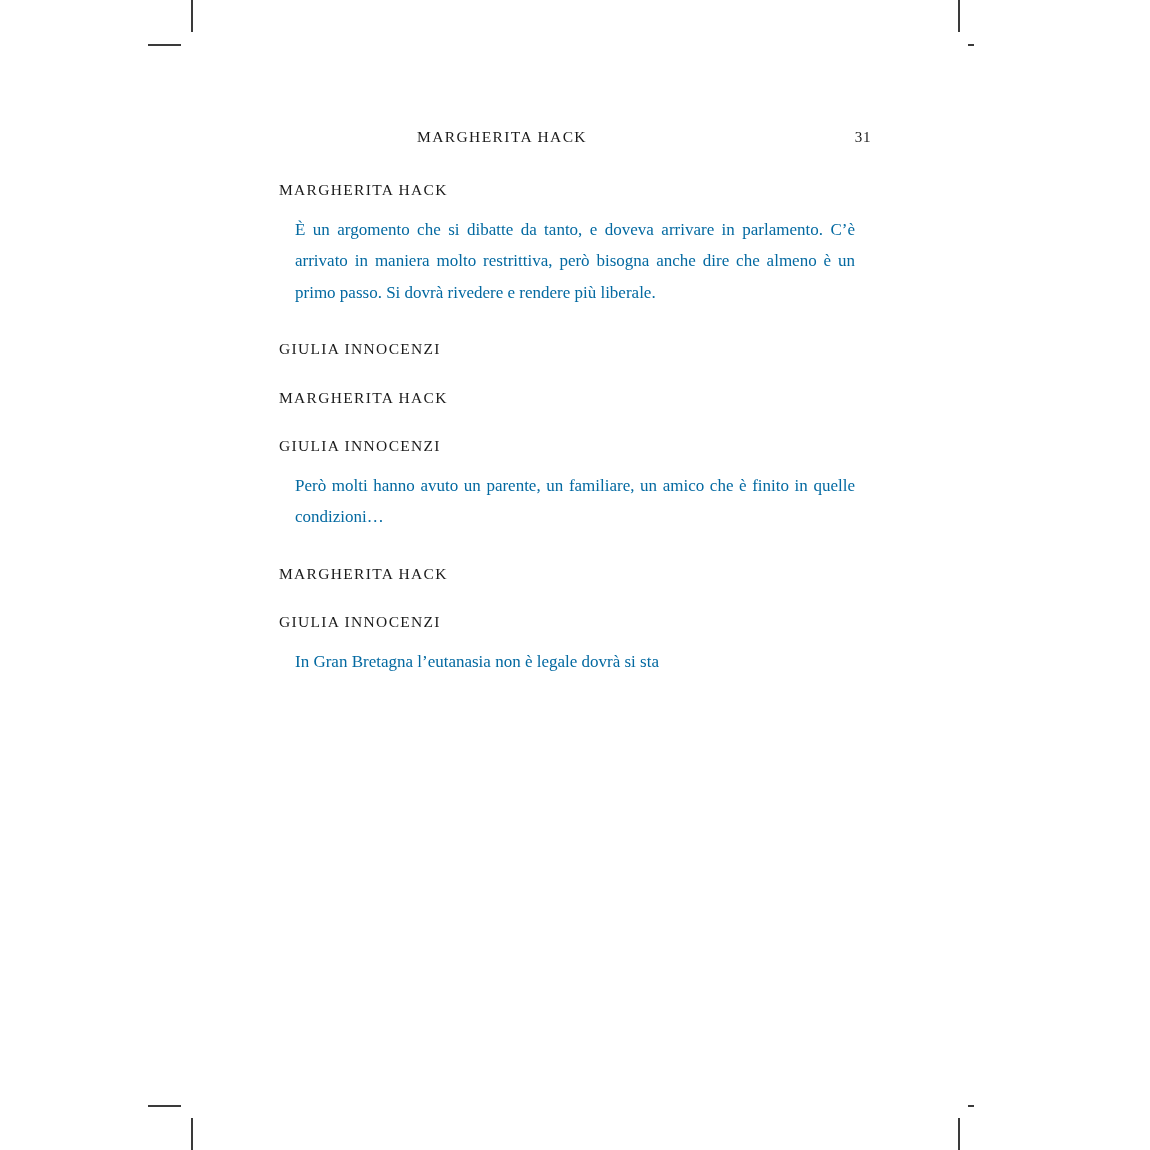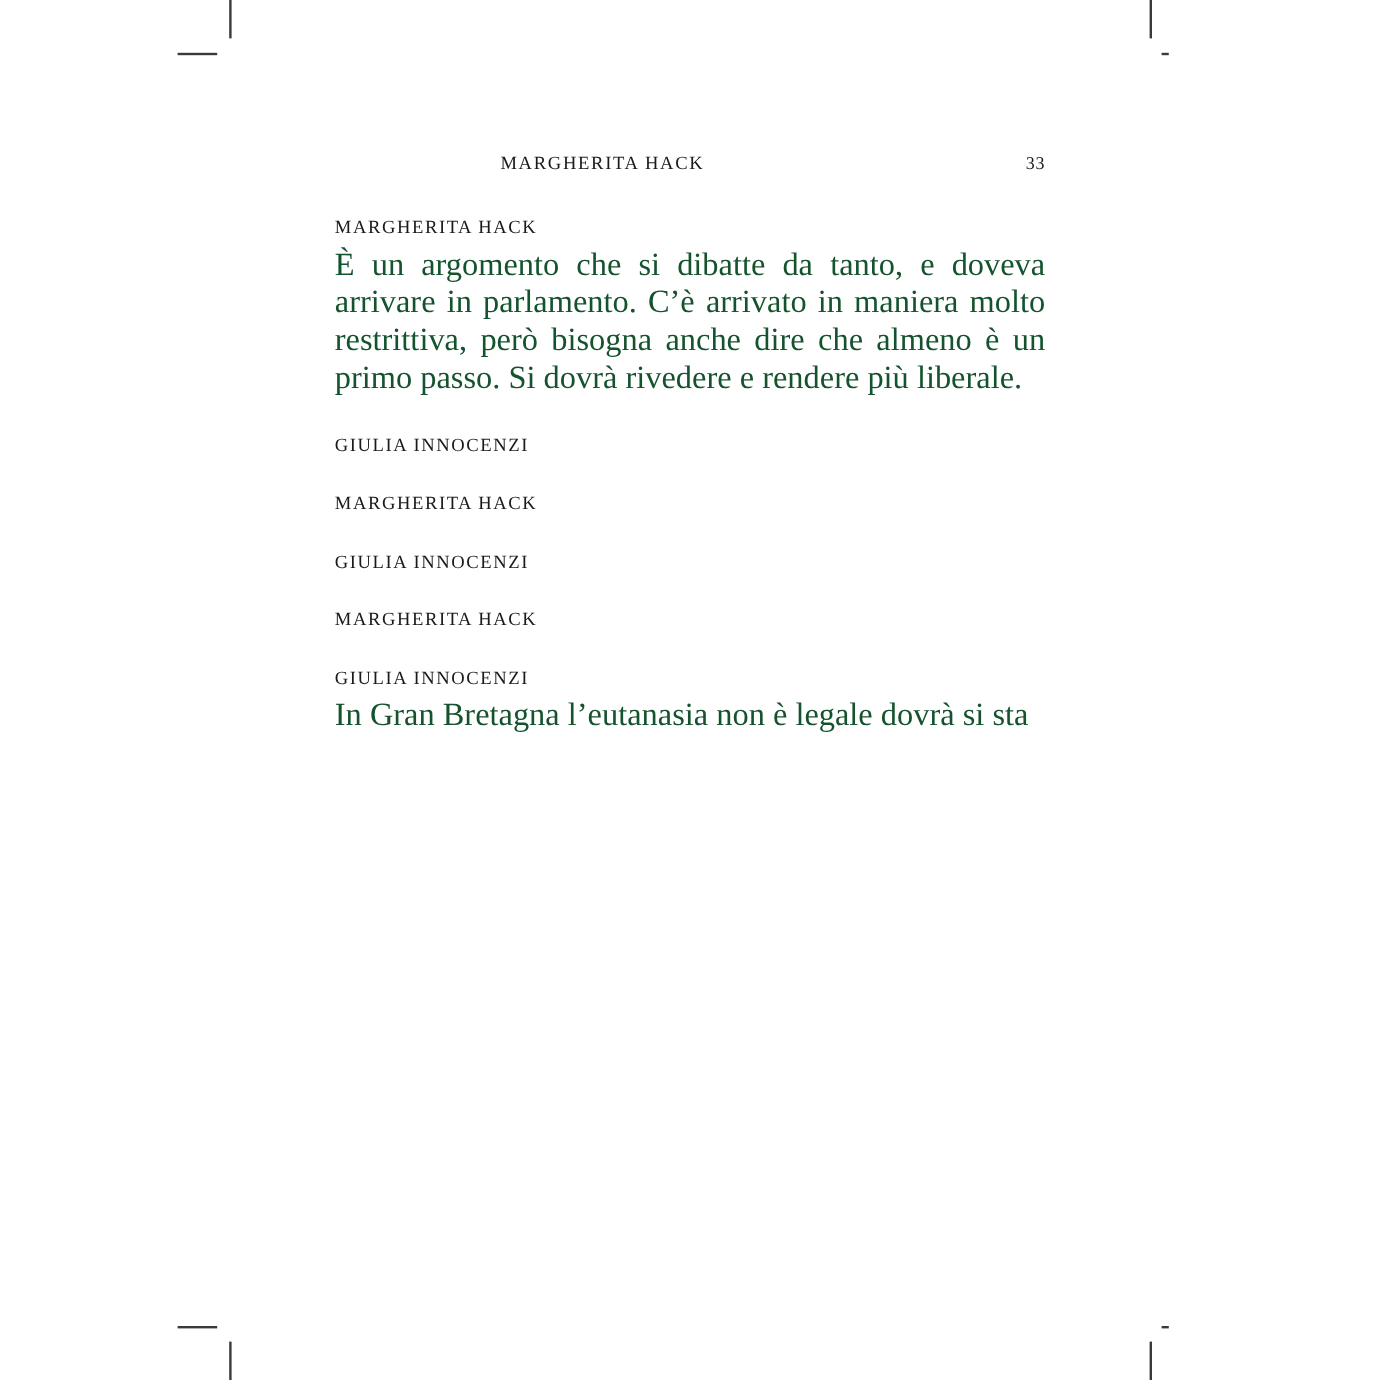--- a/index.html
+++ b/index.html
@@ -74,66 +74,67 @@
     font-size: 15.5px;
     letter-spacing: 0.085em;
     text-transform: uppercase;
     line-height: 1.0;
     margin-bottom: 7px;
     color: #1a1a1a;
     white-space: nowrap;
   }
 
   .para {
-    font-size: 27px;
+    font-size: 17px;
     line-height: 31.6px;
     text-align: justify;
     text-justify: inter-word;
-    color: #14532d;
-    margin: 0;
+    color: #0369a1;
+    margin: 16px;
     hyphens: none;
   }
   .para.last-line-left { text-align-last: left; }
 </style>
 </head>
 <body>
 
 <div class="page">
 
   <div class="crop crop-v crop-tl-v"></div>
   <div class="crop crop-h crop-tl-h"></div>
   <div class="crop crop-v crop-tr-v"></div>
   <div class="crop crop-h crop-tr-h"></div>
   <div class="crop crop-v crop-bl-v"></div>
   <div class="crop crop-h crop-bl-h"></div>
   <div class="crop crop-v crop-br-v"></div>
   <div class="crop crop-h crop-br-h"></div>
 
   <div class="running-head">
     <span class="running-head-title">MARGHERITA HACK</span>
-    <span class="running-head-folio">33</span>
+    <span class="running-head-folio">31</span>
   </div>
 
   <div class="column">
 
     <div class="block">
       <div class="speaker">MARGHERITA HACK</div>
       <p class="para">È un argomento che si dibatte da tanto, e doveva arrivare in parlamento. C’è arrivato in maniera molto restrittiva, però bisogna anche dire che almeno è un primo passo. Si dovrà rivedere e rendere più liberale.</p>
     </div>
 
     <div class="block">
       <div class="speaker">GIULIA INNOCENZI</div>
     </div>
 
     <div class="block">
       <div class="speaker">MARGHERITA HACK</div>
     </div>
 
     <div class="block">
       <div class="speaker">GIULIA INNOCENZI</div>
+      <p class="para last-line-left">Però molti hanno avuto un parente, un familiare, un amico che è finito in quelle condizioni…</p>
     </div>
 
     <div class="block">
       <div class="speaker">MARGHERITA HACK</div>
     </div>
 
     <div class="block">
       <div class="speaker">GIULIA INNOCENZI</div>
       <p class="para">In Gran Bretagna l’eutanasia non è legale dovrà si sta</p>
     </div>

